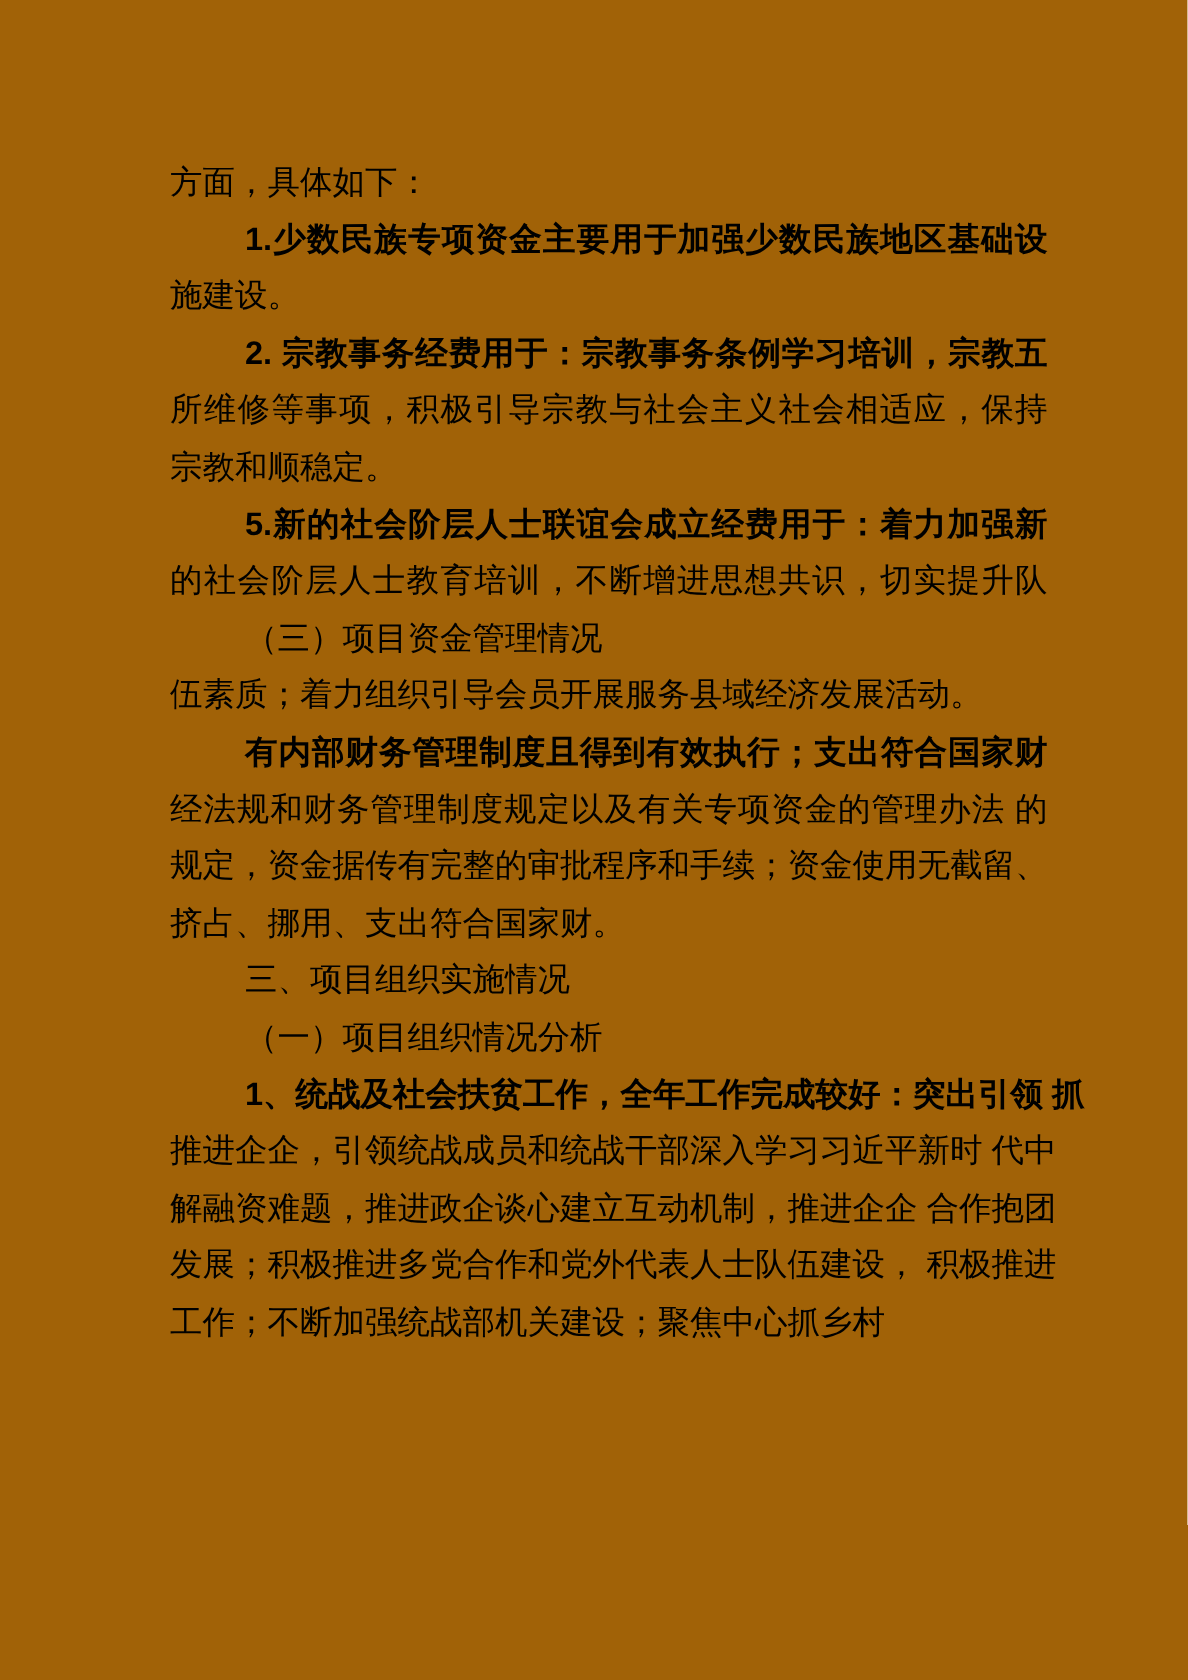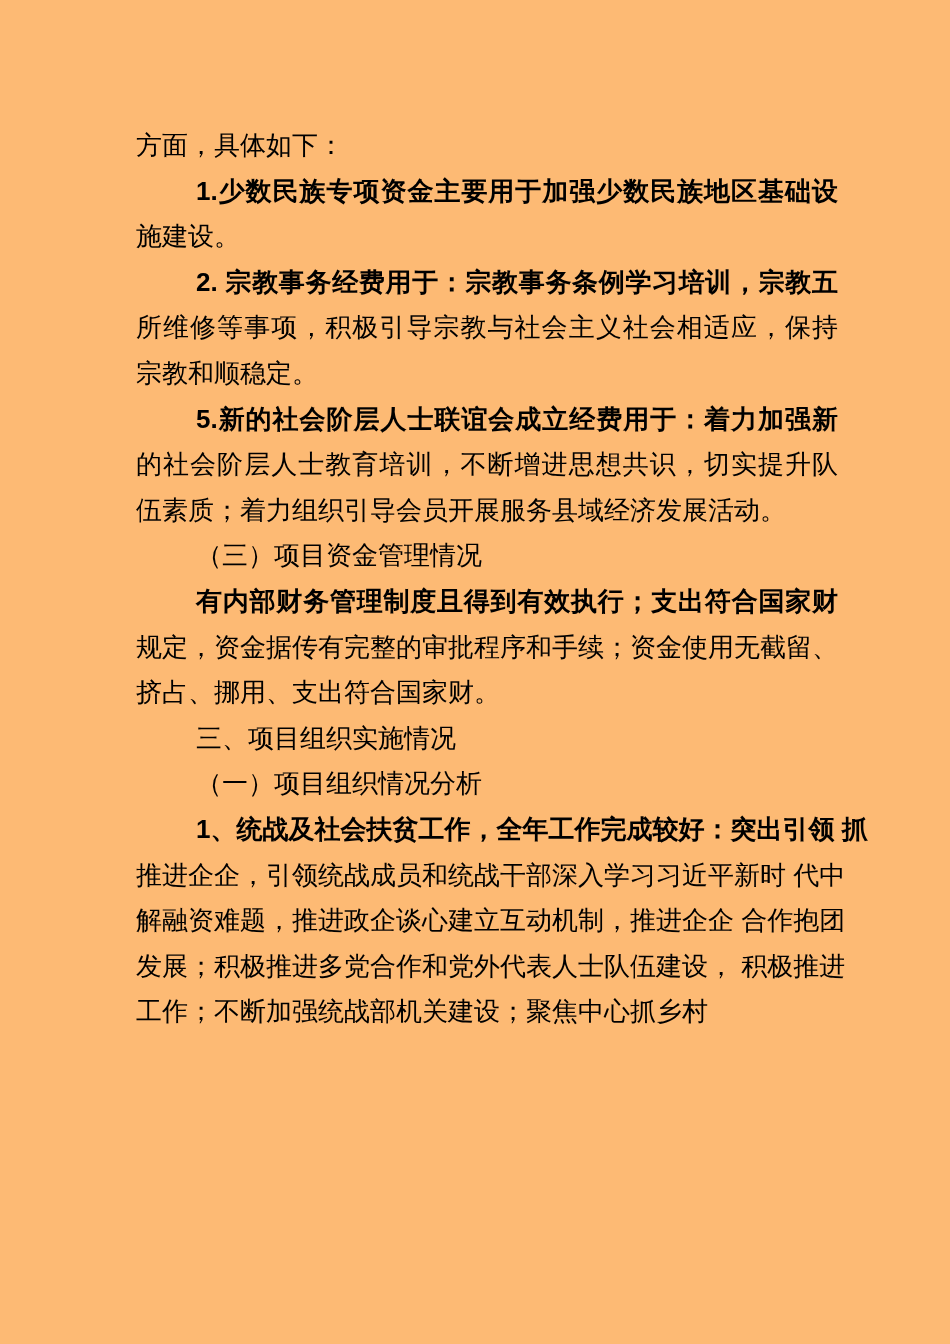--- a/index.html
+++ b/index.html
@@ -4,21 +4,21 @@
 <style>
   html, body {
     margin: 0;
     padding: 0;
     background: #ffffff;
   }
   .page {
     position: relative;
     width: 950px;
     height: 1344px;
-    background: #fdba74;
+    background: #a16207;
     overflow: hidden;
     font-family: "Liberation Sans", "DejaVu Sans", sans-serif;
     color: #000000;
   }
   .doc-body {
     position: absolute;
     left: 136px;
     top: 123px;
     width: 702px;
   }
@@ -48,23 +48,24 @@
 <div class="page" style="color: rgb(0, 0, 0);">
   <div class="doc-body" id="doc-body">
       <div class="line">方面，具体如下：</div>
       <div class="line indent justify">1.少数民族专项资金主要用于加强少数民族地区基础设</div>
       <div class="line">施建设。</div>
       <div class="line indent justify">2. 宗教事务经费用于：宗教事务条例学习培训，宗教五</div>
       <div class="line justify">所维修等事项，积极引导宗教与社会主义社会相适应，保持</div>
       <div class="line">宗教和顺稳定。</div>
       <div class="line indent justify">5.新的社会阶层人士联谊会成立经费用于：着力加强新</div>
       <div class="line justify">的社会阶层人士教育培训，不断增进思想共识，切实提升队</div>
+      <div class="line indent">（三）项目资金管理情况</div>
       <div class="line">伍素质；着力组织引导会员开展服务县域经济发展活动。</div>
-      <div class="line indent">（三）项目资金管理情况</div>
       <div class="line indent justify">有内部财务管理制度且得到有效执行；支出符合国家财</div>
+      <div class="line justify">经法规和财务管理制度规定以及有关专项资金的管理办法 的</div>
       <div class="line justify">规定，资金据传有完整的审批程序和手续；资金使用无截留、</div>
       <div class="line">挤占、挪用、支出符合国家财。</div>
       <div class="line indent">三、项目组织实施情况</div>
       <div class="line indent">（一）项目组织情况分析</div>
       <div class="line indent justify">1、统战及社会扶贫工作，全年工作完成较好：突出引领 抓</div>
       <div class="line justify">推进企企，引领统战成员和统战干部深入学习习近平新时 代中</div>
       <div class="line justify">解融资难题，推进政企谈心建立互动机制，推进企企 合作抱团</div>
       <div class="line justify">发展；积极推进多党合作和党外代表人士队伍建设， 积极推进</div>
       <div class="line">工作；不断加强统战部机关建设；聚焦中心抓乡村</div>
     </div>

